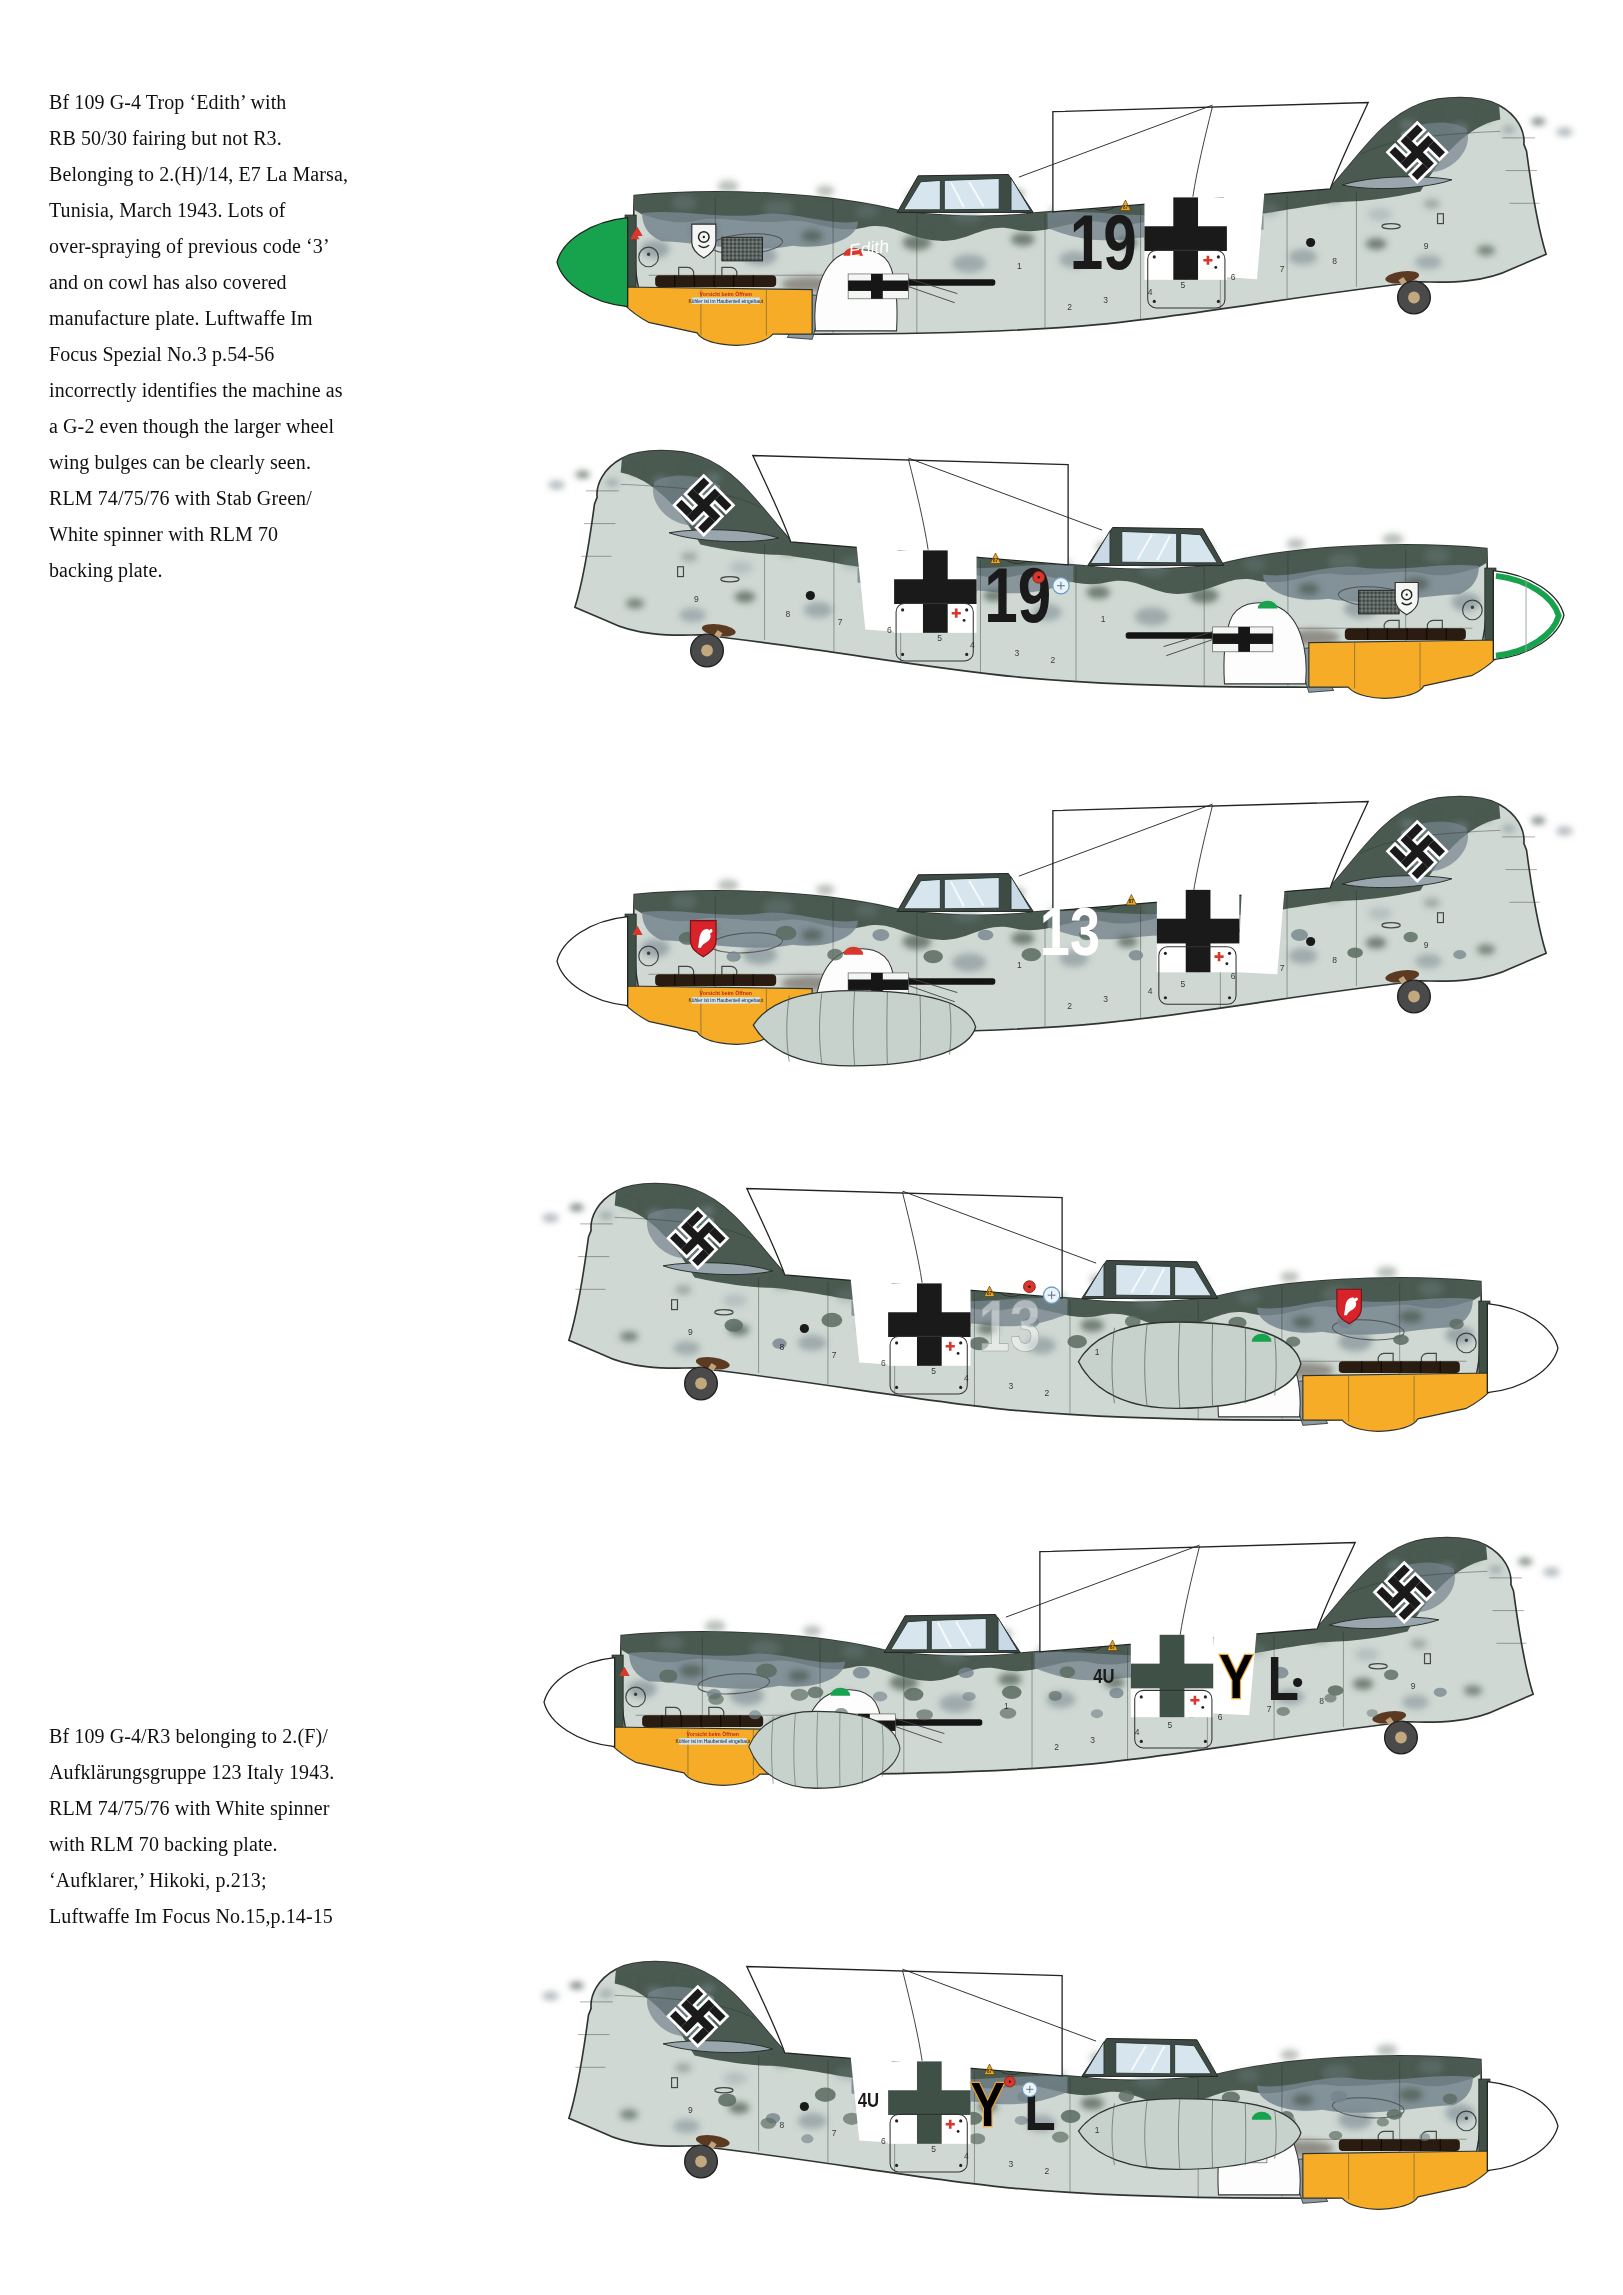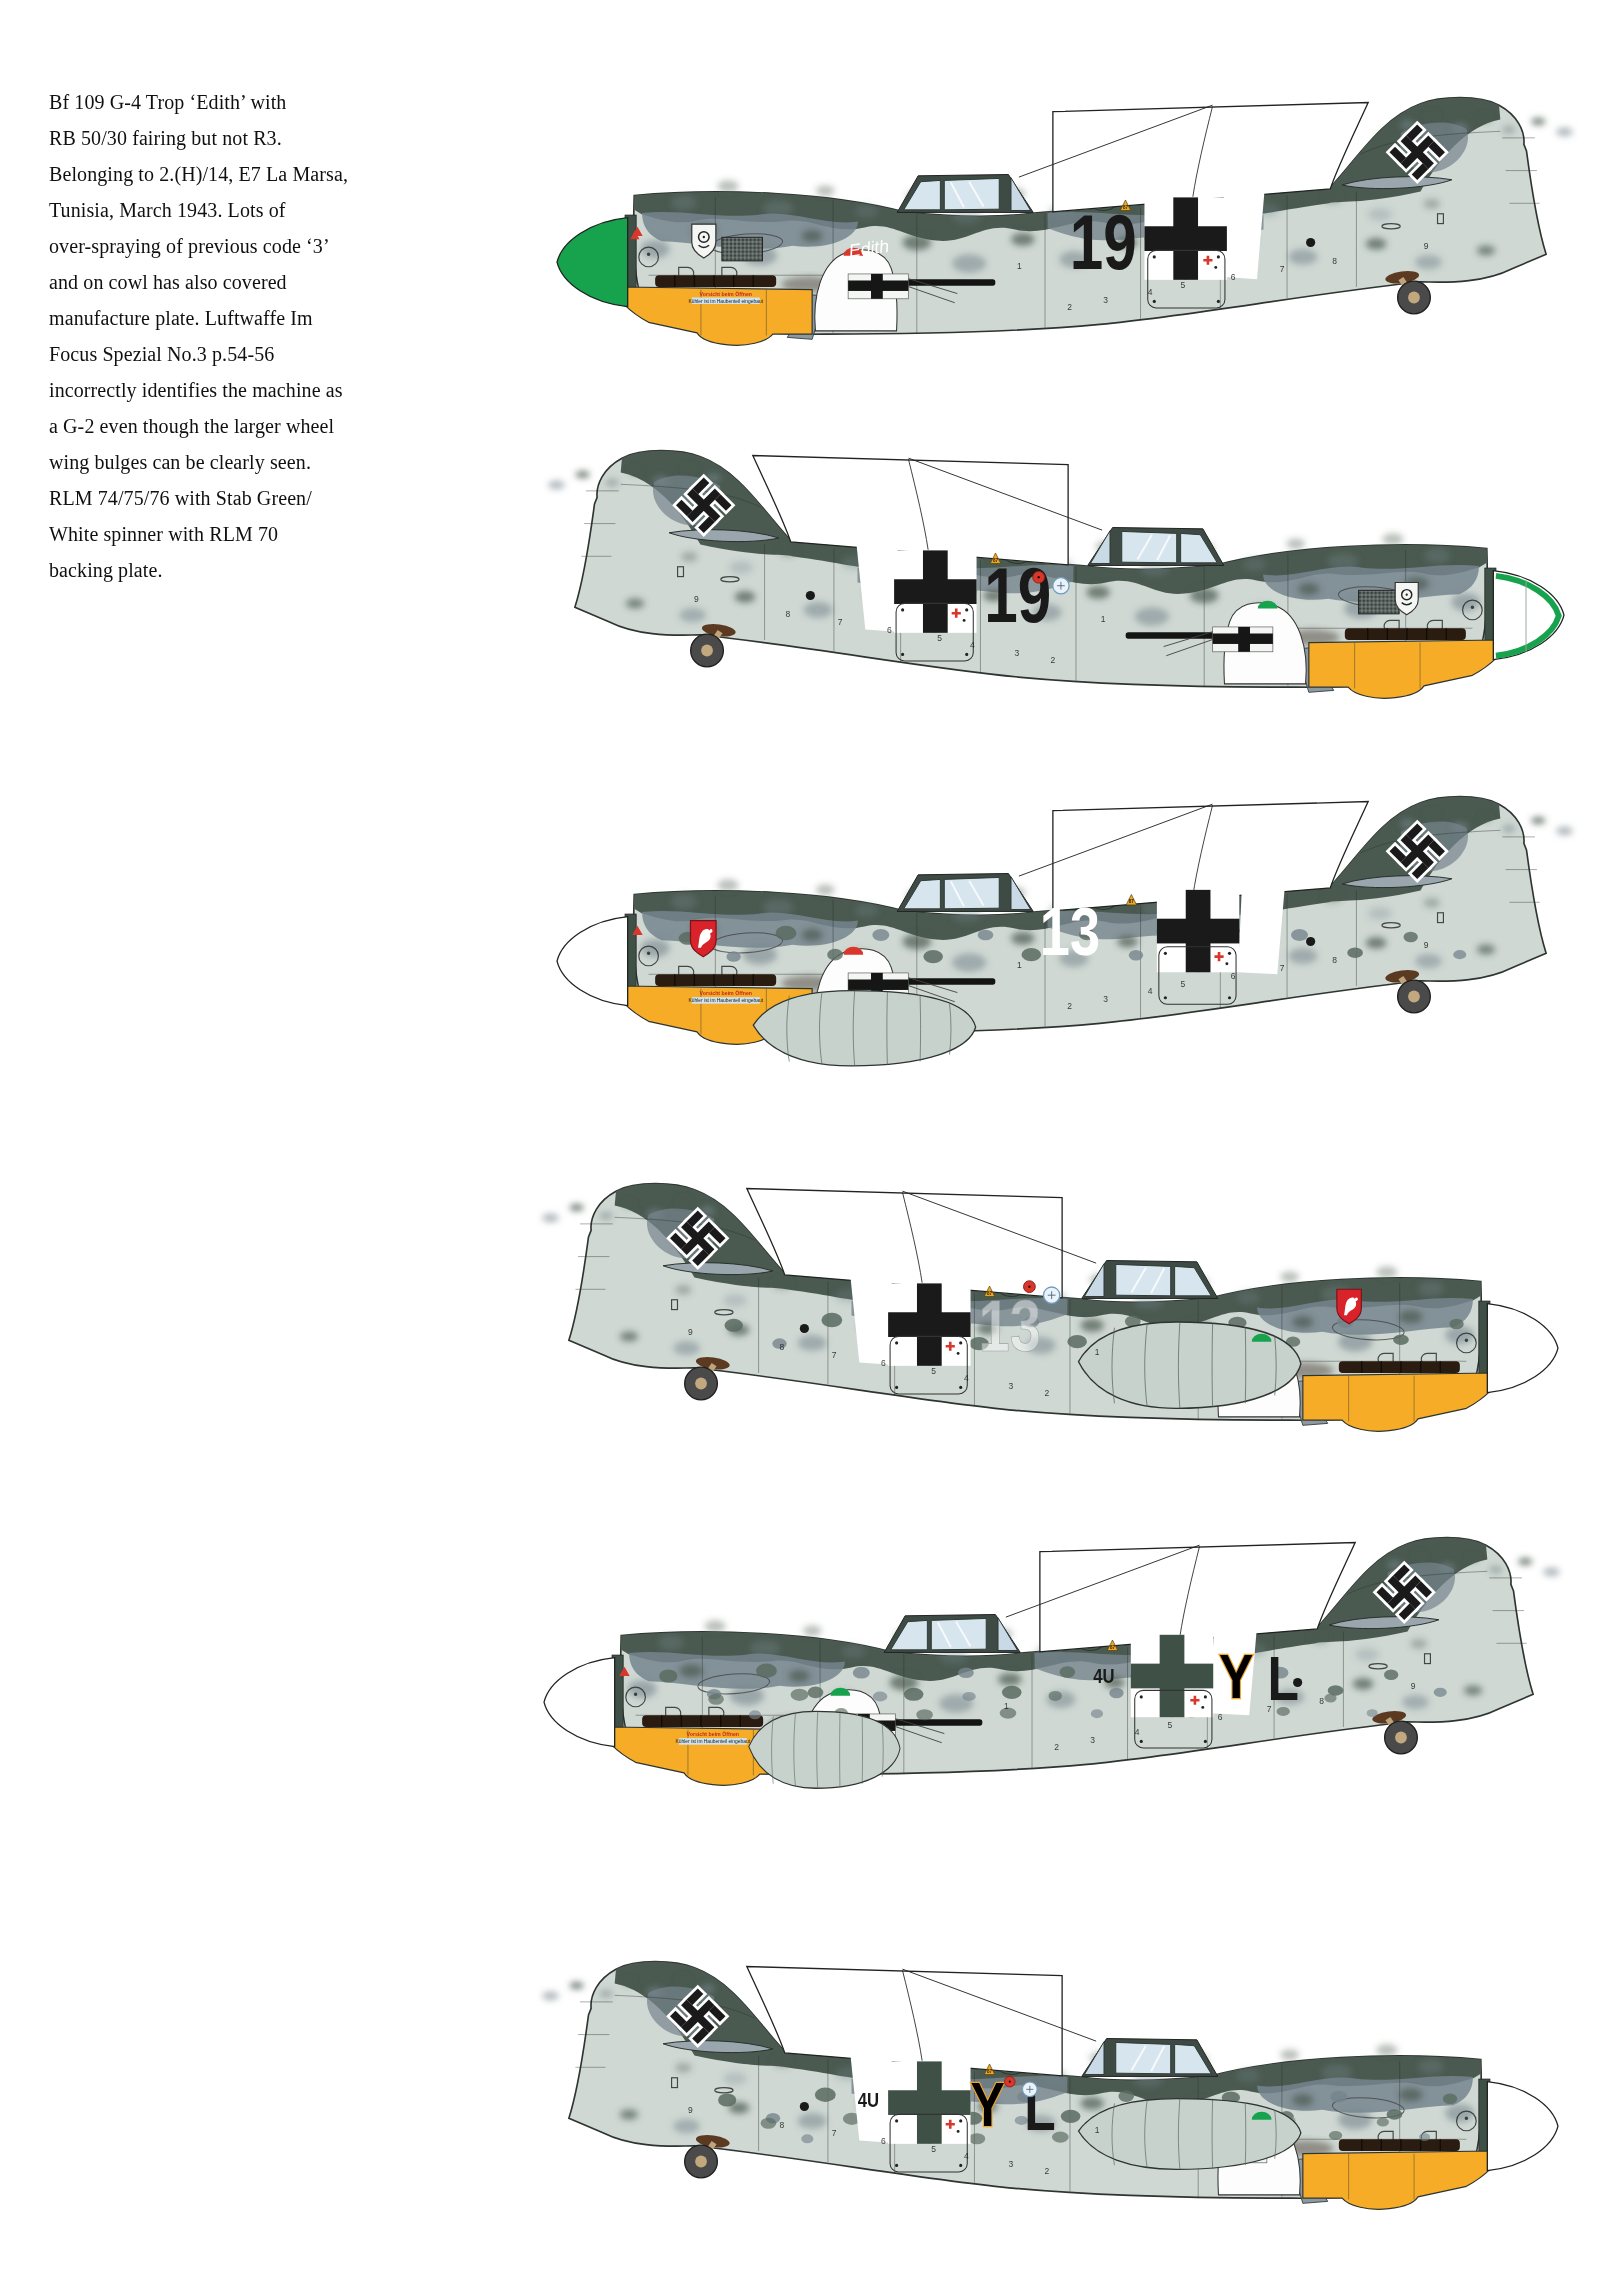--- a/index.html
+++ b/index.html
@@ -259,20 +259,26 @@
 over-spraying of previous code ‘3’
 and on cowl has also covered
 manufacture plate. Luftwaffe Im
 Focus Spezial No.3 p.54-56
 incorrectly identifies the machine as
 a G-2 even though the larger wheel
 wing bulges can be clearly seen.
 RLM 74/75/76 with Stab Green/
 White spinner with RLM 70
 backing plate.</div>
+  <div class="caption" style="left:49px;top:1718px">Bf 109 G-4/R3 belonging to 2.(F)/
+Aufklärungsgruppe 123 Italy 1943.
+RLM 74/75/76 with White spinner
+with RLM 70 backing plate.
+‘Aufklarer,’ Hikoki, p.213;
+Luftwaffe Im Focus No.15,p.14-15</div>
 
   <svg class="plane" style="left:550px;top:79px" width="1028" height="314" viewBox="0 0 1570 480">
     <use href="#airframe"></use>
     <use href="#cowl-l" color="#F7AC28"></use>
     <use href="#stencil" transform="translate(268,331)"></use>
     <rect x="262" y="242" width="62" height="36" fill="url(#meshpat)" stroke="#222" stroke-width="1.5"></rect>
     <use href="#spinner-l" color="#17A24E"></use>
     <path d="M448,270 A15,12 0 0 1 478,270 Z" fill="#D9372B"></path>
     <path d="M963,357 l7,-13 7,13 Z" fill="#D9372B" transform="translate(-840,-120) translate(962,365) scale(1.0) translate(-963,-357)"></path>
     <use href="#shield-white" transform="translate(216,222) scale(1.15)"></use>

